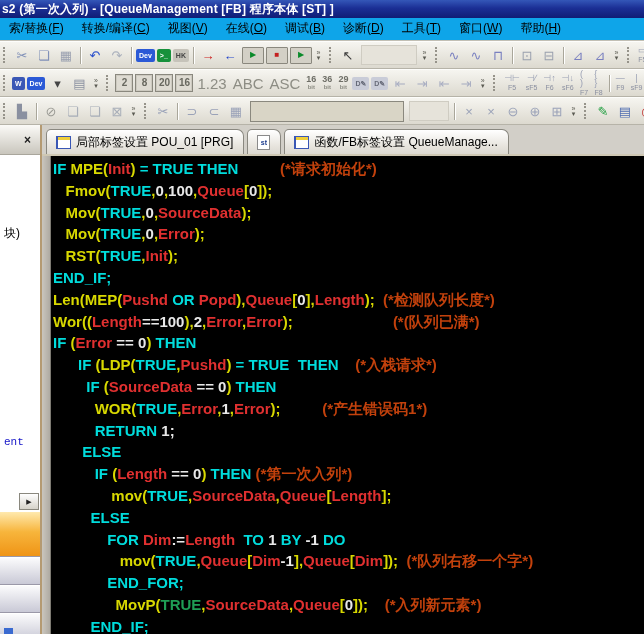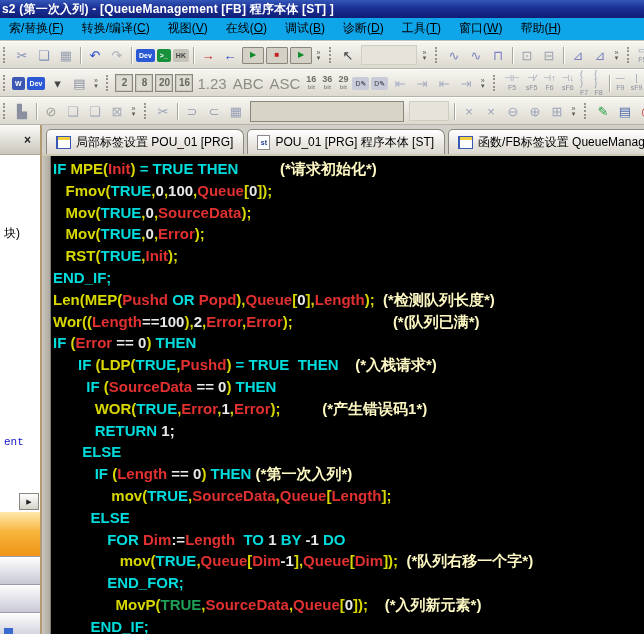--- a/index.html
+++ b/index.html
@@ -70,21 +70,21 @@
   .tico-st{width:11px;height:13px;flex:none;background:#fff;border:1px solid #8a8a8a;
     font-size:7px;font-weight:bold;color:#1a3a8c;display:flex;align-items:center;justify-content:center}
   
   .editor{flex:1;background:#000;position:relative;border-top:2px solid #cfc8b4;overflow:hidden}
   .gutter{position:absolute;left:0;top:0;bottom:0;width:8px;
     background:linear-gradient(90deg,#cac6be,#aeaaa2);border-right:1px solid #7e7b73}
   .code{position:absolute;left:11px;top:2px;white-space:pre;
     font-size:15px;font-weight:bold;line-height:21.8px}
   .code-line{height:21.8px}
   .tk-k{color:#00dcdc}.tk-f{color:#d8d800}.tk-v{color:#e03030}
-  .tk-n{color:#e8e8e8}.tk-c{color:#fef9c3}.tk-g{color:#1f9e55}
+  .tk-n{color:#e8e8e8}.tk-c{color:#c2410c}.tk-g{color:#1f9e55}
 </style>
 </head>
 <body>
 
 <div class="titlebar">
   <span>s2 (第一次入列) - [QueueManagement [FB] 程序本体 [ST] ]</span>
 </div>
 
 <div class="menubar" id="menubar">
     <span class="menuitem">索/替换(<u>F</u>)</span>
@@ -298,21 +298,20 @@
     </div>
   </div>
   <div class="rightcol">
     <div class="tabband" id="tabband">
         <div class="tab">
           <span class="tico-table"></span>
           <span>局部标签设置 POU_01 [PRG]</span>
         </div>
         <div class="tab">
           <span class="tico-st">st</span>
-          <span>POU_01 [PRG] 程序本体 [ST]</span>
         </div>
         <div class="tab">
           <span class="tico-table"></span>
           <span>函数/FB标签设置 QueueManage...</span>
         </div>
       </div>
     <div class="editor">
       <div class="gutter"></div>
       <div class="code" id="code"><div class="code-line"><span class="tk-k">IF </span><span class="tk-f">MPE(</span><span class="tk-v">Init</span><span class="tk-f">) </span><span class="tk-k">= TRUE THEN</span><span class="tk-c">          (*请求初始化*)</span></div><div class="code-line"><span class="tk-n">   </span><span class="tk-f">Fmov(</span><span class="tk-k">TRUE</span><span class="tk-f">,</span><span class="tk-n">0</span><span class="tk-f">,</span><span class="tk-n">100</span><span class="tk-f">,</span><span class="tk-v">Queue</span><span class="tk-f">[</span><span class="tk-n">0</span><span class="tk-f">]);</span></div><div class="code-line"><span class="tk-n">   </span><span class="tk-f">Mov(</span><span class="tk-k">TRUE</span><span class="tk-f">,</span><span class="tk-n">0</span><span class="tk-f">,</span><span class="tk-v">SourceData</span><span class="tk-f">);</span></div><div class="code-line"><span class="tk-n">   </span><span class="tk-f">Mov(</span><span class="tk-k">TRUE</span><span class="tk-f">,</span><span class="tk-n">0</span><span class="tk-f">,</span><span class="tk-v">Error</span><span class="tk-f">);</span></div><div class="code-line"><span class="tk-n">   </span><span class="tk-f">RST(</span><span class="tk-k">TRUE</span><span class="tk-f">,</span><span class="tk-v">Init</span><span class="tk-f">);</span></div><div class="code-line"><span class="tk-k">END_IF;</span></div><div class="code-line"><span class="tk-f">Len(</span><span class="tk-f">MEP(</span><span class="tk-v">Pushd</span><span class="tk-k"> OR </span><span class="tk-v">Popd</span><span class="tk-f">),</span><span class="tk-v">Queue</span><span class="tk-f">[</span><span class="tk-n">0</span><span class="tk-f">],</span><span class="tk-v">Length</span><span class="tk-f">);</span><span class="tk-c">  (*检测队列长度*)</span></div><div class="code-line"><span class="tk-f">Wor((</span><span class="tk-v">Length</span><span class="tk-n">==</span><span class="tk-n">100</span><span class="tk-f">),</span><span class="tk-n">2</span><span class="tk-f">,</span><span class="tk-v">Error</span><span class="tk-f">,</span><span class="tk-v">Error</span><span class="tk-f">);</span><span class="tk-c">                        (*(队列已满*)</span></div><div class="code-line"><span class="tk-k">IF </span><span class="tk-f">(</span><span class="tk-v">Error</span><span class="tk-n"> == 0</span><span class="tk-f">) </span><span class="tk-k">THEN</span></div><div class="code-line"><span class="tk-n">      </span><span class="tk-k">IF </span><span class="tk-f">(</span><span class="tk-f">LDP(</span><span class="tk-k">TRUE</span><span class="tk-f">,</span><span class="tk-v">Pushd</span><span class="tk-f">) </span><span class="tk-k">= TRUE  THEN</span><span class="tk-c">    (*入栈请求*)</span></div><div class="code-line"><span class="tk-n">        </span><span class="tk-k">IF </span><span class="tk-f">(</span><span class="tk-v">SourceData</span><span class="tk-n"> == 0</span><span class="tk-f">) </span><span class="tk-k">THEN</span></div><div class="code-line"><span class="tk-n">          </span><span class="tk-f">WOR(</span><span class="tk-k">TRUE</span><span class="tk-f">,</span><span class="tk-v">Error</span><span class="tk-f">,</span><span class="tk-n">1</span><span class="tk-f">,</span><span class="tk-v">Error</span><span class="tk-f">);</span><span class="tk-c">          (*产生错误码1*)</span></div><div class="code-line"><span class="tk-n">          </span><span class="tk-k">RETURN </span><span class="tk-n">1;</span></div><div class="code-line"><span class="tk-n">       </span><span class="tk-k">ELSE</span></div><div class="code-line"><span class="tk-n">          </span><span class="tk-k">IF </span><span class="tk-f">(</span><span class="tk-v">Length</span><span class="tk-n"> == 0</span><span class="tk-f">) </span><span class="tk-k">THEN </span><span class="tk-c">(*第一次入列*)</span></div><div class="code-line"><span class="tk-n">              </span><span class="tk-f">mov(</span><span class="tk-k">TRUE</span><span class="tk-f">,</span><span class="tk-v">SourceData</span><span class="tk-f">,</span><span class="tk-v">Queue</span><span class="tk-f">[</span><span class="tk-v">Length</span><span class="tk-f">];</span></div><div class="code-line"><span class="tk-n">         </span><span class="tk-k">ELSE</span></div><div class="code-line"><span class="tk-n">             </span><span class="tk-k">FOR </span><span class="tk-v">Dim</span><span class="tk-n">:=</span><span class="tk-v">Length</span><span class="tk-k">  TO </span><span class="tk-n">1</span><span class="tk-k"> BY </span><span class="tk-n">-1</span><span class="tk-k"> DO</span></div><div class="code-line"><span class="tk-n">                </span><span class="tk-f">mov(</span><span class="tk-k">TRUE</span><span class="tk-f">,</span><span class="tk-v">Queue</span><span class="tk-f">[</span><span class="tk-v">Dim</span><span class="tk-n">-1</span><span class="tk-f">],</span><span class="tk-v">Queue</span><span class="tk-f">[</span><span class="tk-v">Dim</span><span class="tk-f">]);</span><span class="tk-c">  (*队列右移一个字*)</span></div><div class="code-line"><span class="tk-n">             </span><span class="tk-k">END_FOR;</span></div><div class="code-line"><span class="tk-n">               </span><span class="tk-f">MovP(</span><span class="tk-g">TRUE</span><span class="tk-f">,</span><span class="tk-v">SourceData</span><span class="tk-f">,</span><span class="tk-v">Queue</span><span class="tk-f">[</span><span class="tk-n">0</span><span class="tk-f">]);</span><span class="tk-c">    (*入列新元素*)</span></div><div class="code-line"><span class="tk-n">         </span><span class="tk-k">END_IF;</span></div></div>
     </div>

